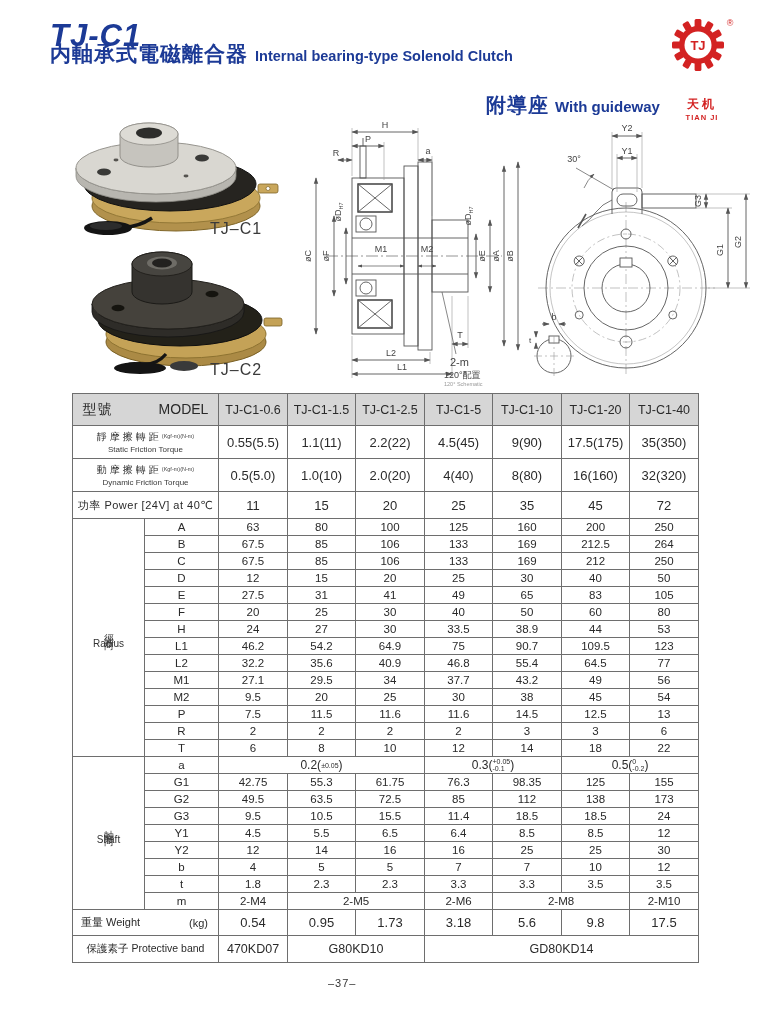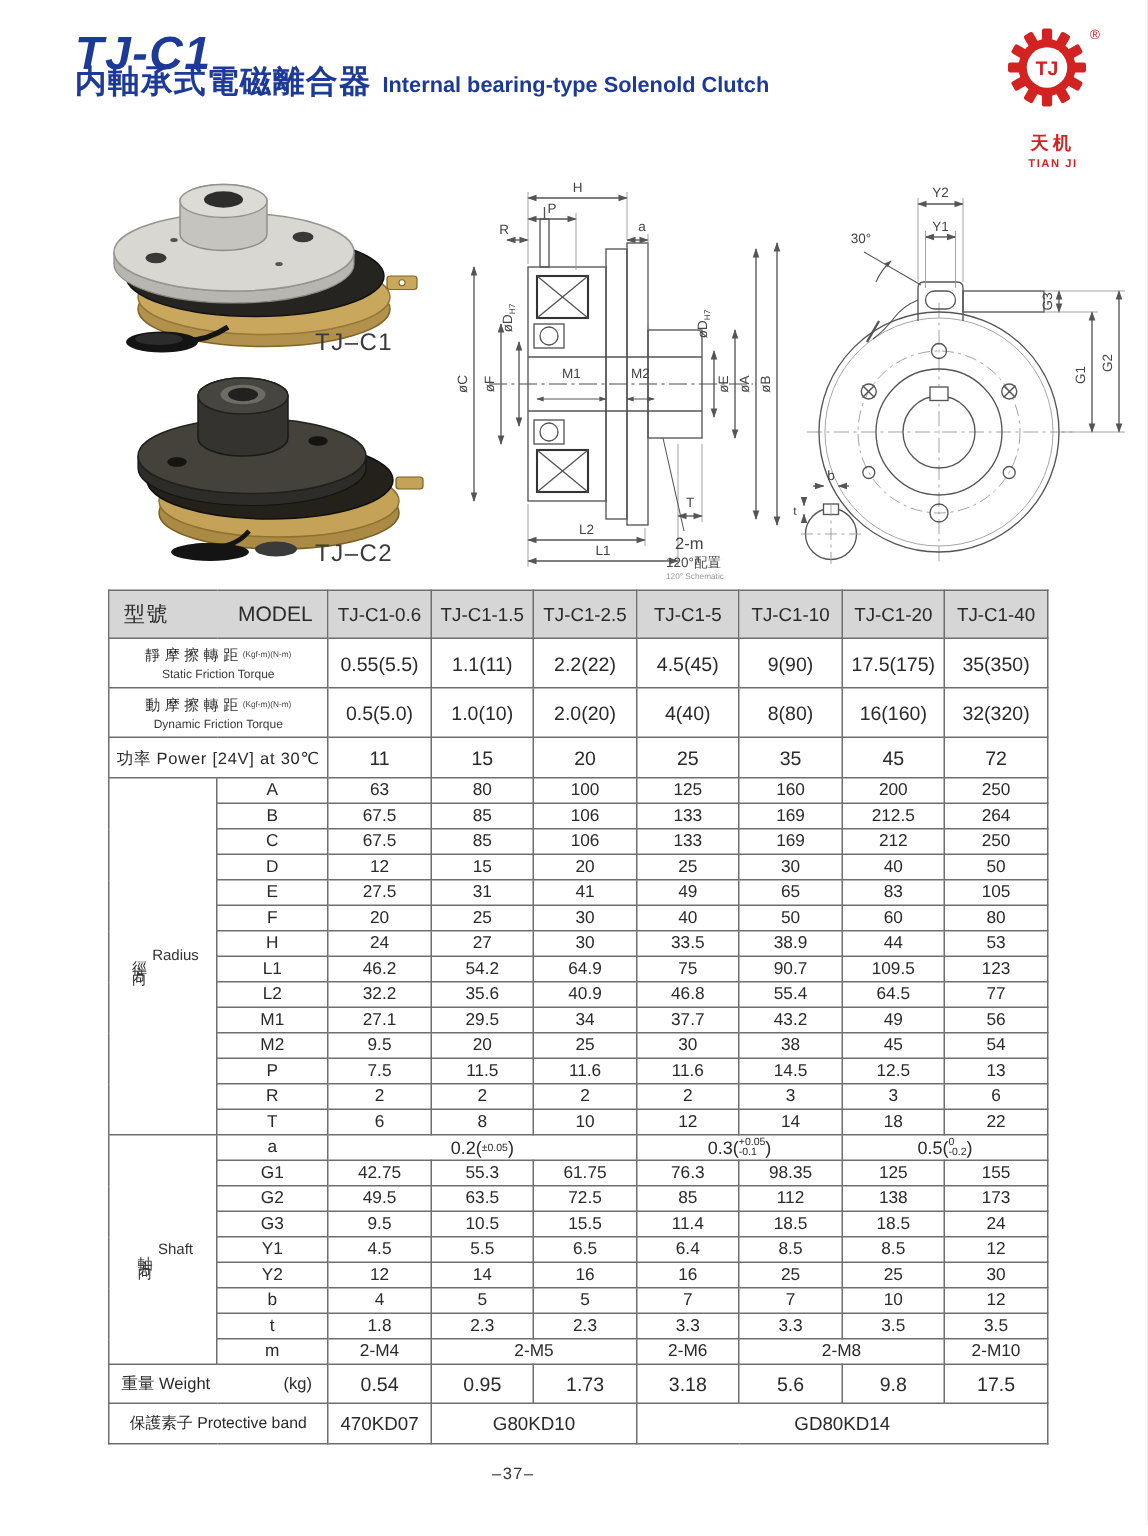--- a/index.html
+++ b/index.html
@@ -5,21 +5,21 @@
   html,body{margin:0;padding:0;background:#e8e8e8;}
   .page{position:relative;width:765px;height:1024px;background:#ffffff;margin:0 auto;
         font-family:"Liberation Sans","DejaVu Sans",sans-serif;overflow:hidden;color:#222;}
   
   .model-code{position:absolute;left:50px;top:18px;font-size:31px;font-weight:bold;font-style:italic;
               color:#1c3a96;letter-spacing:1px;}
   .title-line{position:absolute;left:50px;top:40px;white-space:nowrap;}
   .title-zh{font-size:21px;font-weight:bold;color:#1c3a96;letter-spacing:1px;}
   .title-en{font-size:14.5px;font-weight:bold;color:#1c3a96;margin-left:7px;}
   .logo{position:absolute;left:664px;top:16px;width:76px;text-align:center;}
-  .logo-zh{font-size:12px;color:#d32222;font-weight:bold;letter-spacing:3px;margin-top:8px;}
+  .logo-zh{font-size:12px;color:#d32222;font-weight:bold;letter-spacing:3px;margin-top:18px;}
   .logo-en{font-size:7.5px;color:#d32222;font-weight:bold;letter-spacing:1px;}
   .guideway{position:absolute;left:486px;top:92px;white-space:nowrap;}
   .gw-zh{font-size:20px;font-weight:bold;color:#1c3a96;letter-spacing:1px;}
   .gw-en{font-size:15px;font-weight:bold;color:#1c3a96;margin-left:6px;}
   
   .photo1{position:absolute;left:56px;top:110px;}
   .photo2{position:absolute;left:74px;top:242px;}
   .photo-label{position:absolute;font-size:16px;color:#3a3a3a;letter-spacing:1px;}
   .pl1{left:210px;top:220px;}
   .pl2{left:210px;top:361px;}
@@ -42,21 +42,21 @@
   .mh-zh{letter-spacing:1px;}
   .mh-en{margin-left:6px;padding-left:40px;}
   .model-col{font-size:12.5px;}
   .spec-val{font-size:13px;}
   .spec-lbl{padding:1px 2px;}
   .sl-top{font-size:10px;letter-spacing:3px;white-space:nowrap;}
   .sl-unit{font-size:5.5px;letter-spacing:0;vertical-align:2px;color:#444;}
   .sl-en{font-size:8px;color:#3a3a3a;letter-spacing:0;margin-top:1px;}
   .sl-one{font-size:11px;letter-spacing:0.5px;}
   .vgroup-cell{vertical-align:middle;}
-  .vg{display:flex;flex-direction:row;align-items:center;justify-content:center;gap:3px;}
+  .vg{display:flex;flex-direction:column;align-items:center;justify-content:center;gap:3px;}
   .vzh{writing-mode:vertical-rl;font-size:10px;letter-spacing:3px;color:#333;}
   .ven{font-size:10px;color:#333;}
   .dim-lbl{font-size:11.5px;}
   .dim-val{font-size:11.5px;}
   .tol-cell{font-size:12px;}
   .tol-stack{display:inline-flex;flex-direction:column;justify-content:center;
       vertical-align:middle;line-height:1;}
   .tol-top,.tol-bot{font-size:7px;text-align:left;}
   .wt-lbl{font-size:11px;}
   .wt-flex{display:flex;justify-content:space-between;padding:0 10px 0 8px;align-items:center;}
@@ -100,20 +100,23 @@
           <circle cx="0" cy="0" r="13.5" fill="#ffffff"></circle>
         </g>
       </g>
       <text x="34" y="34" text-anchor="middle" font-size="13" font-weight="bold" font-family="Liberation Serif, DejaVu Serif, serif" fill="#d32222">TJ</text>
       <text x="66" y="10" text-anchor="middle" font-size="9" fill="#d32222">®</text>
     </svg>
     <div class="logo-zh">天机</div>
     <div class="logo-en">TIAN JI</div>
   </div>
 
+  <div class="guideway">
+    <span class="gw-zh">附導座</span><span class="gw-en">With guideway</span>
+  </div>
 
   <svg class="photo1" width="232" height="128" viewBox="0 0 232 128">
     <ellipse cx="120" cy="96" rx="84" ry="25" fill="#b2914c" stroke="#806628" stroke-width="1"></ellipse>
     <ellipse cx="120" cy="88" rx="84" ry="25" fill="#c9a75c" stroke="#937836" stroke-width="1"></ellipse>
     <ellipse cx="114" cy="74" rx="86" ry="27" fill="#262420" stroke="#111" stroke-width="1"></ellipse>
     <path d="M20,58 a80,26 0 0 0 160,0 l0,8 a80,26 0 0 1 -160,0 z" fill="#b8b6b0" stroke="#8c8a84" stroke-width="0.8"></path>
     <ellipse cx="100" cy="58" rx="80" ry="26" fill="#d9d7d1" stroke="#97958f" stroke-width="1"></ellipse>
     <path d="M64,24 a29,11 0 0 1 58,0 l0,22 a29,11 0 0 1 -58,0 z" fill="#c6c4be" stroke="#8c8a84" stroke-width="0.9"></path>
     <ellipse cx="93" cy="24" rx="29" ry="11" fill="#dddbd5" stroke="#95938d" stroke-width="0.9"></ellipse>
     <ellipse cx="93" cy="23" rx="13" ry="5.5" fill="#2d2d2b"></ellipse>
@@ -350,21 +353,21 @@
             <td class="spec-val">0.5(5.0)</td>
             <td class="spec-val">1.0(10)</td>
             <td class="spec-val">2.0(20)</td>
             <td class="spec-val">4(40)</td>
             <td class="spec-val">8(80)</td>
             <td class="spec-val">16(160)</td>
             <td class="spec-val">32(320)</td>
           </tr>
           <tr class="r-pow">
             <th class="spec-lbl" colspan="2">
-              <div class="sl-one">功率 Power [24V] at 30℃</div>
+              <div class="sl-one">功率 Power [24V] at 40℃</div>
             </th>
             <td class="spec-val">11</td>
             <td class="spec-val">15</td>
             <td class="spec-val">20</td>
             <td class="spec-val">25</td>
             <td class="spec-val">35</td>
             <td class="spec-val">45</td>
             <td class="spec-val">72</td>
           </tr>
           <tr class="r-sm">

